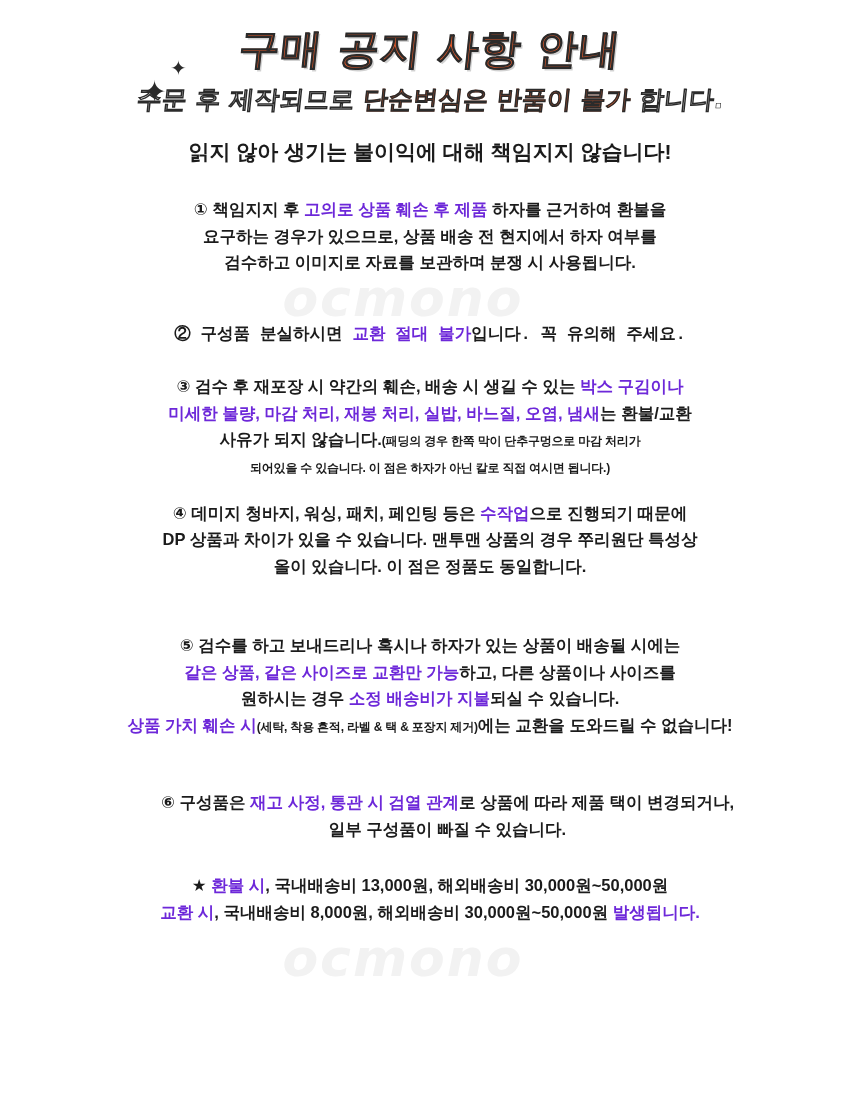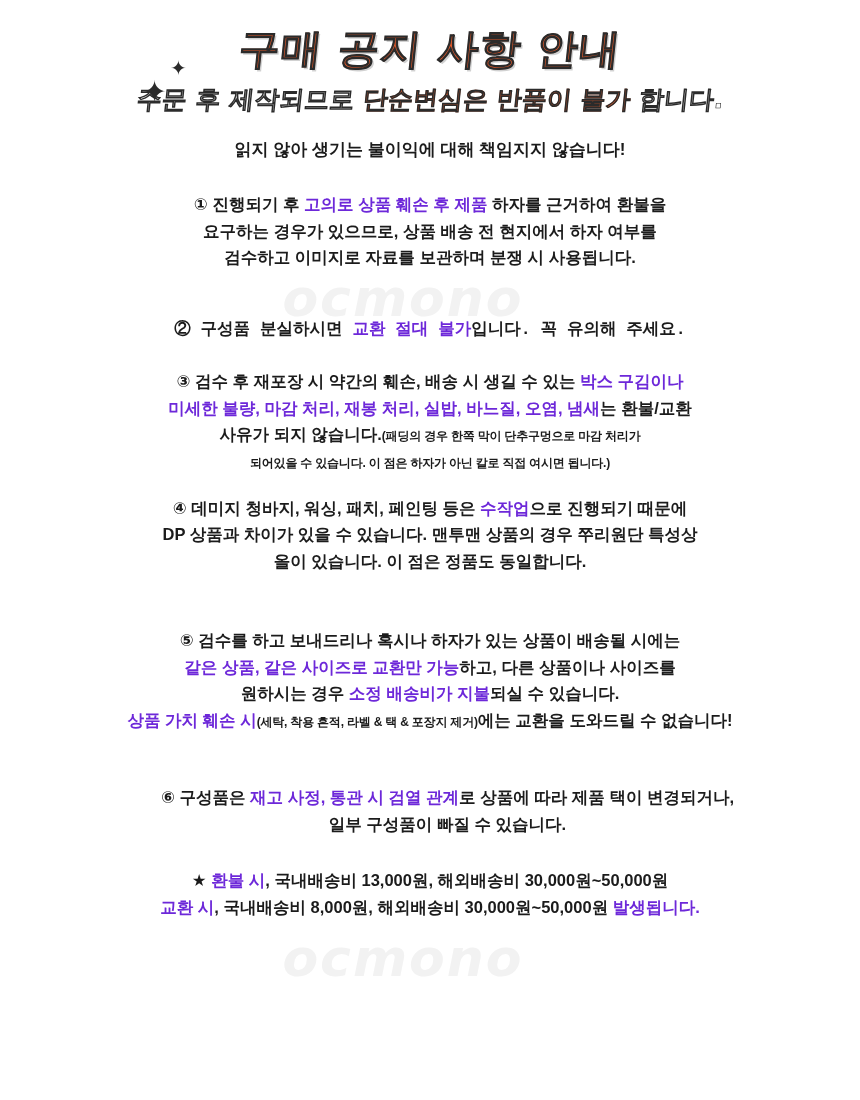--- a/index.html
+++ b/index.html
@@ -94,21 +94,21 @@
     position: absolute;
     font-size: 20px;
     left: 28px;
     top: 0px;
   }
 
   .lead {
     position: relative;
     z-index: 2;
     text-align: center;
-    font-size: 17px;
+    font-size: 21px;
     font-weight: bold;
     margin-top: 22px;
     color: #1b1b1b;
   }
 
   
   .sections {
     position: relative;
     z-index: 2;
     margin-top: 30px;
@@ -153,21 +153,21 @@
     <div class="title-main">구매 공지 사항 안내</div>
     <div class="title-sub">
       <span class="plain">주문 후 제작되므로 </span><span class="hl">단순변심은 반품이 불가</span><span class="plain"> 합니다.</span>
     </div>
   </div>
 
   <div class="lead">읽지 않아 생기는 불이익에 대해 책임지지 않습니다!</div>
 
   <div class="sections" id="sections-root">
       <div class="section s1">
-        <span class="line"><span>① 진행되기 후 </span><span class="red">고의로 상품 훼손 후 제품</span><span> 하자를 근거하여 환불을</span></span>
+        <span class="line"><span>① 책임지지 후 </span><span class="red">고의로 상품 훼손 후 제품</span><span> 하자를 근거하여 환불을</span></span>
         <span class="line"><span>요구하는 경우가 있으므로, 상품 배송 전 현지에서 하자 여부를</span></span>
         <span class="line"><span>검수하고 이미지로 자료를 보관하며 분쟁 시 사용됩니다.</span></span>
       </div>
       <div class="section s2">
         <span class="line"><span>② 구성품 분실하시면 </span><span class="red">교환 절대 불가</span><span>입니다. 꼭 유의해 주세요.</span></span>
       </div>
       <div class="section s3">
         <span class="line"><span>③ 검수 후 재포장 시 약간의 훼손, 배송 시 생길 수 있는 </span><span class="red">박스 구김이나</span></span>
         <span class="line"><span class="red">미세한 불량, 마감 처리, 재봉 처리, 실밥, 바느질, 오염, 냄새</span><span>는 환불/교환</span></span>
         <span class="line"><span>사유가 되지 않습니다.</span><span class=" small">(패딩의 경우 한쪽 막이 단추구멍으로 마감 처리가</span></span>

